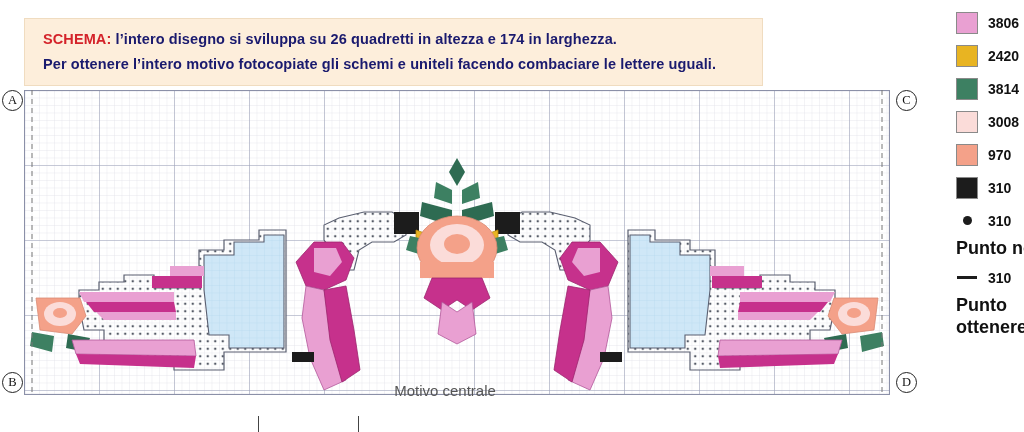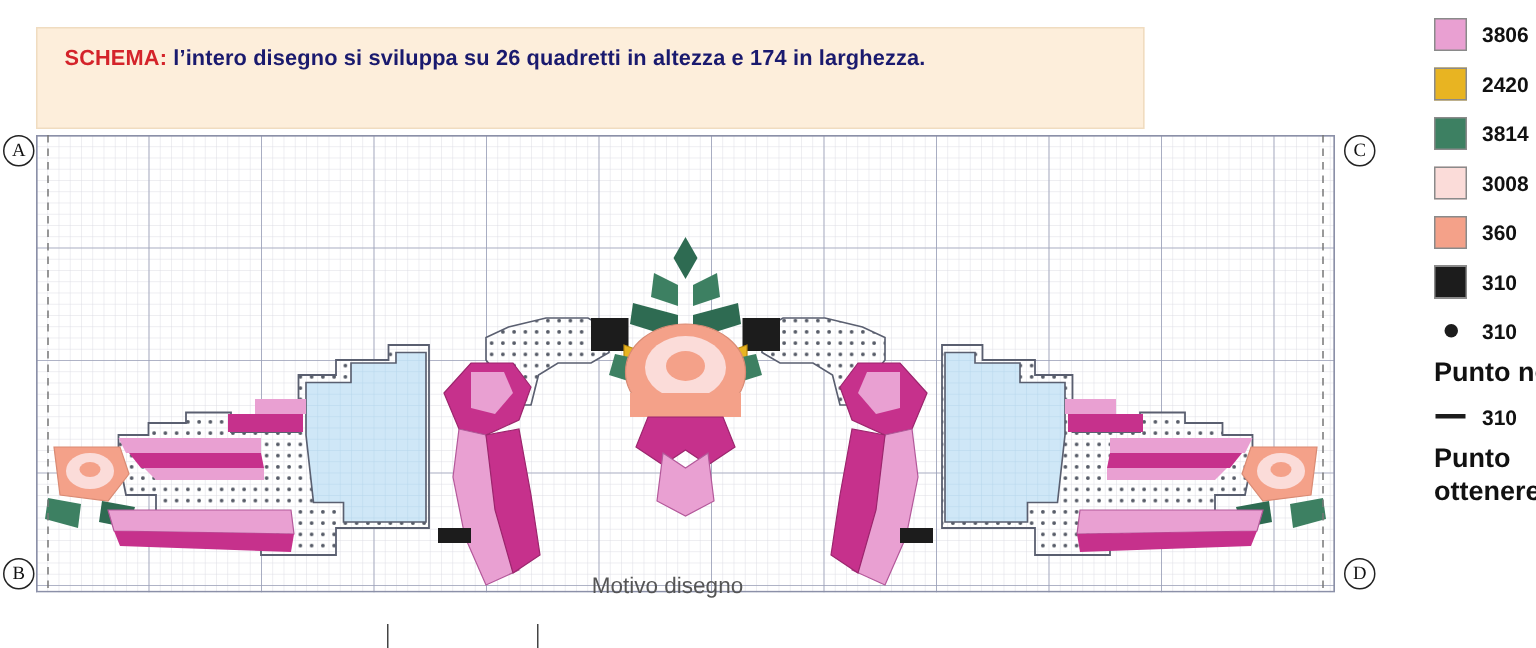--- a/index.html
+++ b/index.html
@@ -155,20 +155,21 @@
 </style>
 </head>
 <body>
 
 <div id="root">
 
   <div class="note-box">
     <div class="note-line">
       <span class="note-kw">SCHEMA:</span><span> l’intero disegno si sviluppa su 26 quadretti in altezza e 174 in larghezza.</span>
     </div>
+    <div class="note-line">Per ottenere l’intero motivo fotocopiate gli schemi e uniteli facendo combaciare le lettere uguali.</div>
   </div>
 
   <div class="corner-letter" id="letter-a">A</div>
   <div class="corner-letter" id="letter-b">B</div>
   <div class="corner-letter" id="letter-c">C</div>
   <div class="corner-letter" id="letter-d">D</div>
 
   <div class="chart-wrap">
     <svg class="grid-svg" width="866" height="305" viewBox="0 0 866 305">
       <defs>
@@ -270,21 +271,21 @@
       </g>
 
       <rect x="268" y="262" width="22" height="10" fill="#1c1c1c"></rect>
       <rect x="576" y="262" width="22" height="10" fill="#1c1c1c"></rect>
 
       <line x1="8" y1="0" x2="8" y2="305" stroke="#777" stroke-width="1" stroke-dasharray="5,4"></line>
       <line x1="858" y1="0" x2="858" y2="305" stroke="#777" stroke-width="1" stroke-dasharray="5,4"></line>
     </svg>
   </div>
 
-  <div class="caption">Motivo disegno</div>
+  <div class="caption">Motivo centrale</div>
 
   <div class="tick" style="left:258px;"></div>
   <div class="tick" style="left:358px;"></div>
 
   <div class="legend">
     <div class="legend-row">
       <span class="swatch" style="background:#e9a0d2"></span>
       <span class="legend-label">3806</span>
     </div>
     <div class="legend-row">
@@ -294,21 +295,21 @@
     <div class="legend-row">
       <span class="swatch" style="background:#3d8062"></span>
       <span class="legend-label">3814</span>
     </div>
     <div class="legend-row">
       <span class="swatch" style="background:#fbdcd9"></span>
       <span class="legend-label">3008</span>
     </div>
     <div class="legend-row">
       <span class="swatch" style="background:#f4a189"></span>
-      <span class="legend-label">360</span>
+      <span class="legend-label">970</span>
     </div>
     <div class="legend-row">
       <span class="swatch" style="background:#1c1c1c"></span>
       <span class="legend-label">310</span>
     </div>
     <div class="legend-row">
       <span class="swatch-dotwrap">
           <span class="swatch-dot"></span>
         </span>
       <span class="legend-label">310</span>

